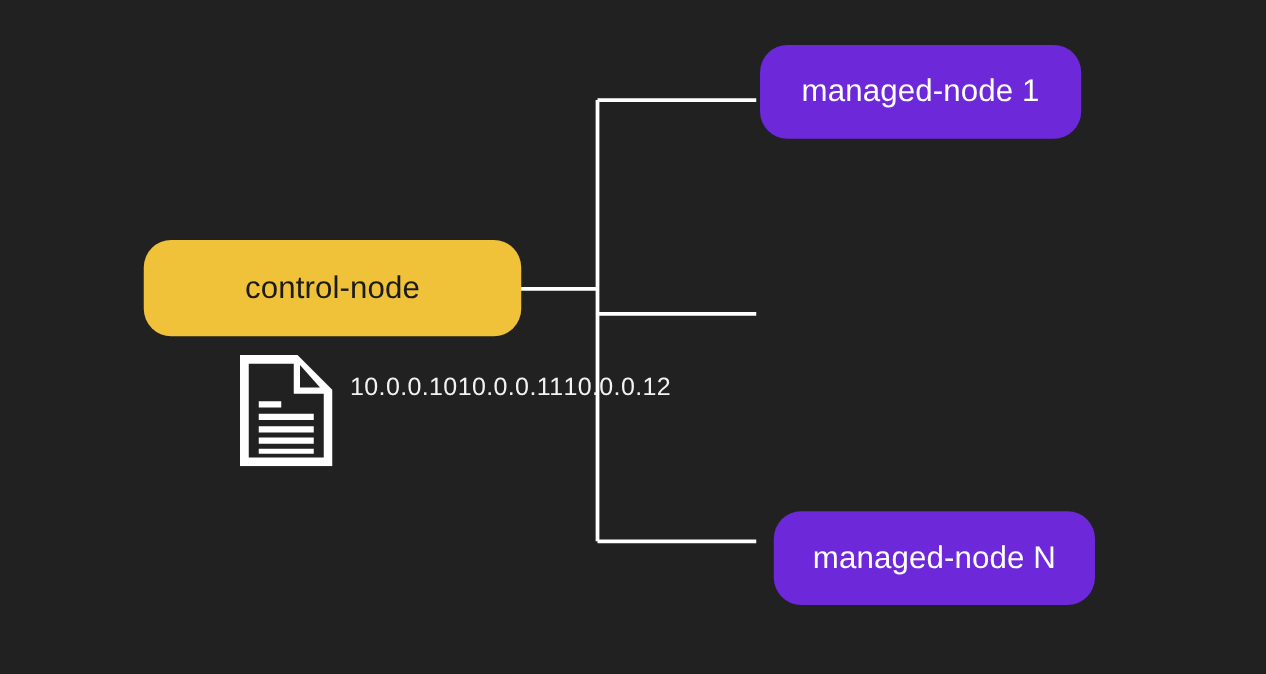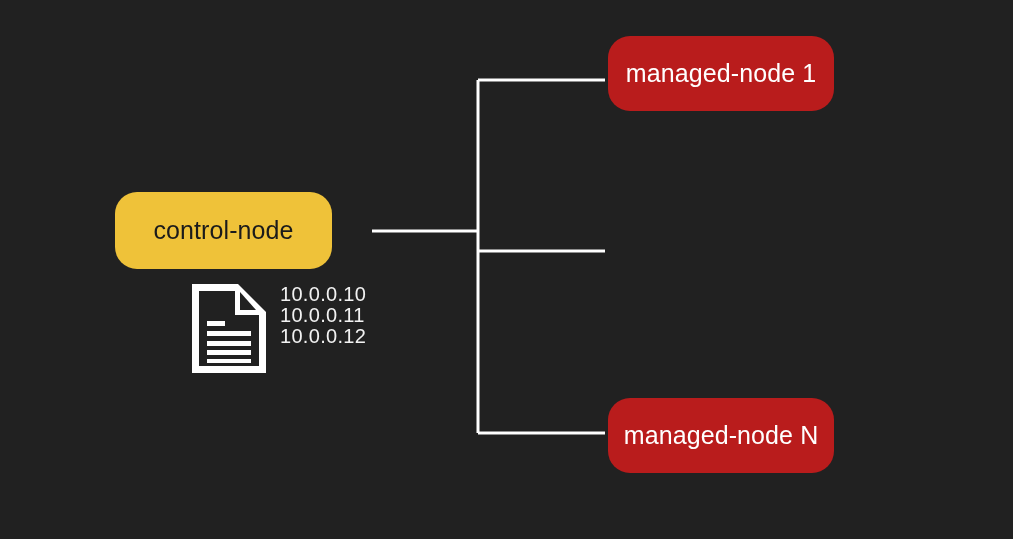--- a/index.html
+++ b/index.html
@@ -29,63 +29,63 @@
   }
   .node-label {
     font-size: 25px;
     font-weight: 500;
     letter-spacing: 0.1px;
     white-space: nowrap;
   }
   .control-node {
     left: 115px;
     top: 192px;
-    width: 217px;
+    width: 302px;
     height: 77px;
     background: #efc239;
     text-align: center;
   }
   .control-node .node-label {
     color: #1b1b1b;
   }
   .managed-node {
     left: 608px;
-    width: 226px;
+    width: 257px;
     height: 75px;
-    background: #b91c1c;
+    background: #6d28d9;
   }
   .managed-node .node-label {
     color: #ffffff;
   }
   .mn-1 { top: 36px; }
   .mn-2 { top: 229px; }
-  .mn-3 { top: 398px; }
+  .mn-3 { top: 409px; margin-left: 11px; }
 
   .connector-svg {
     position: absolute;
     left: 0;
     top: 0;
     width: 1013px;
     height: 539px;
     pointer-events: none;
   }
 
   .doc-icon-wrap {
     position: absolute;
     left: 192px;
     top: 284px;
     width: 74px;
     height: 89px;
   }
   .ip-list {
     position: absolute;
     left: 280px;
-    top: 284px;
+    top: 300px;
     display: flex;
-    flex-direction: column;
+    flex-direction: row;
     line-height: 21px;
   }
   .ip-line {
     color: #f2f2f2;
     font-size: 20px;
     font-weight: 500;
     letter-spacing: 0.3px;
     white-space: nowrap;
   }
   .inventory-caption {

